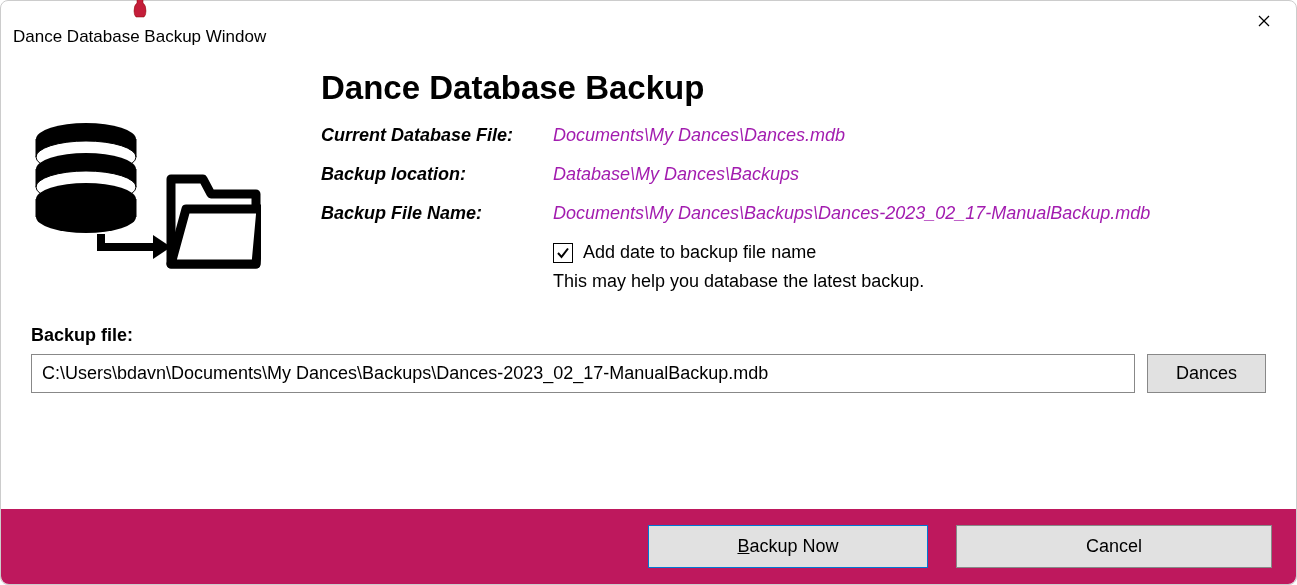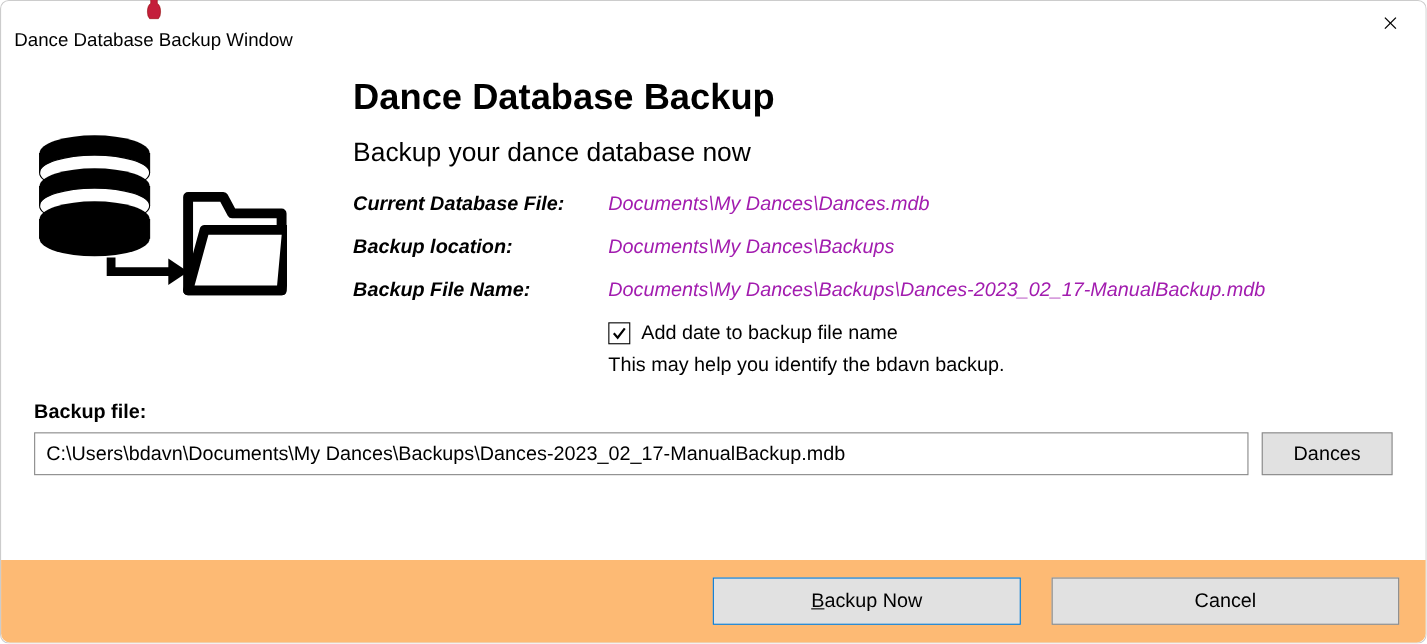--- a/index.html
+++ b/index.html
@@ -158,21 +158,21 @@
     }
     .change-btn {
       padding: 8px 28px;
       font-size: 18px;
       border: 1px solid #888;
       background: #e1e1e1;
       cursor: pointer;
       font-family: inherit;
     }
     .button-bar {
-      background: #fdba74;
+      background: #be185d;
       padding: 16px 24px;
       display: flex;
       justify-content: flex-end;
       gap: 28px;
       margin-top: auto;
       border-radius: 0 0 8px 8px;
     }
     .primary-btn {
       padding: 10px 20px;
       width: 280px;
@@ -249,46 +249,45 @@
           <path d="M70 115 L70 128 L128 128" stroke="#000" stroke-width="8" fill="none"></path>
           <path d="M122 116 L140 128 L122 140 Z" fill="#000"></path>
 
           <path d="M140 60 L140 145 L225 145 L225 75 L180 75 L172 60 Z" fill="none" stroke="#000" stroke-width="9" stroke-linejoin="round"></path>
           <path d="M140 145 L155 90 L230 90 L225 145 Z" fill="#fff" stroke="#000" stroke-width="9" stroke-linejoin="round"></path>
         </svg>
       </div>
 
       <div class="info-col">
         <h1 class="main-heading">Dance Database Backup</h1>
-        <div class="sub-heading">Backup your dance database now</div>
 
         <div class="info-row">
           <div class="info-label">Current Database File:</div>
           <div class="info-value">Documents\My Dances\Dances.mdb</div>
         </div>
 
         <div class="info-row">
           <div class="info-label">Backup location:</div>
-          <div class="info-value">Documents\My Dances\Backups</div>
+          <div class="info-value">Database\My Dances\Backups</div>
         </div>
 
         <div class="info-row">
           <div class="info-label">Backup File Name:</div>
           <div class="info-value">Documents\My Dances\Backups\Dances-2023_02_17-ManualBackup.mdb</div>
         </div>
 
         <div class="checkbox-row">
           <div class="checkbox">
             <svg viewBox="0 0 14 14">
               <path d="M2 7 L5.5 11 L12 2.5" stroke="#000" stroke-width="2" fill="none"></path>
             </svg>
           </div>
           <span>Add date to backup file name</span>
         </div>
-        <div class="hint-text">This may help you identify the bdavn backup.</div>
+        <div class="hint-text">This may help you database the latest backup.</div>
       </div>
     </div>
 
     <div class="backup-file-section">
       <div class="backup-file-label">Backup file:</div>
       <div class="file-input-row">
         <input type="text" class="file-input" value="C:\Users\bdavn\Documents\My Dances\Backups\Dances-2023_02_17-ManualBackup.mdb" style="">
         <button class="change-btn">Dances</button>
       </div>
     </div>

